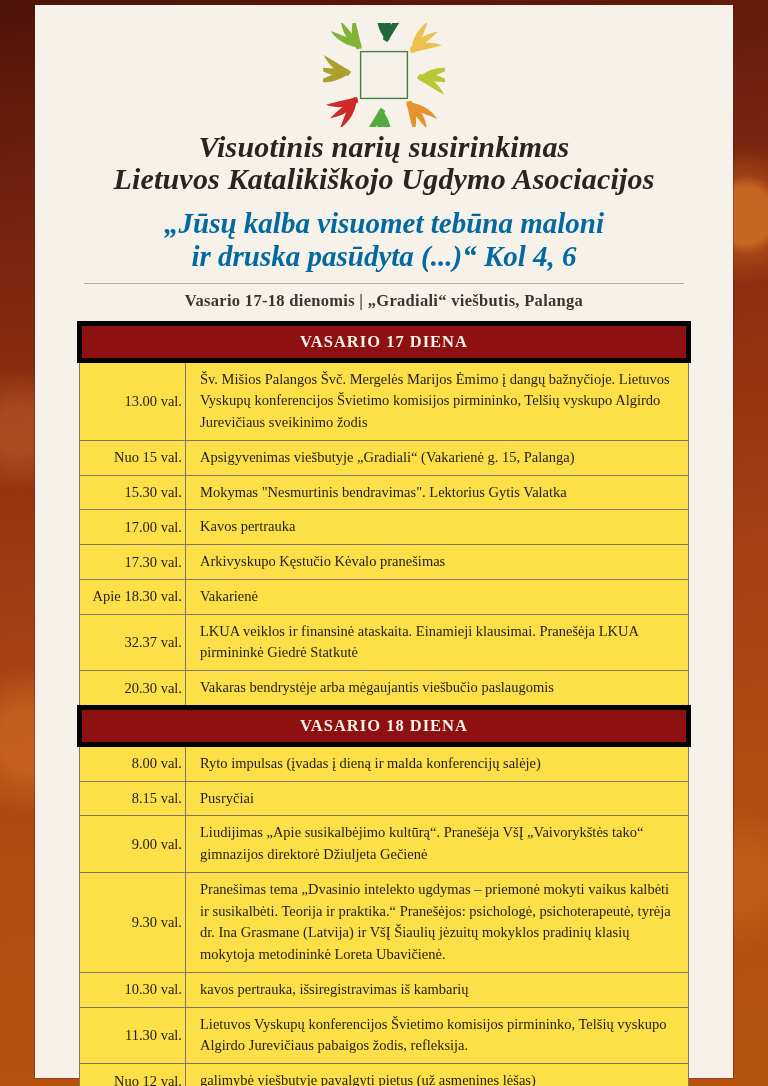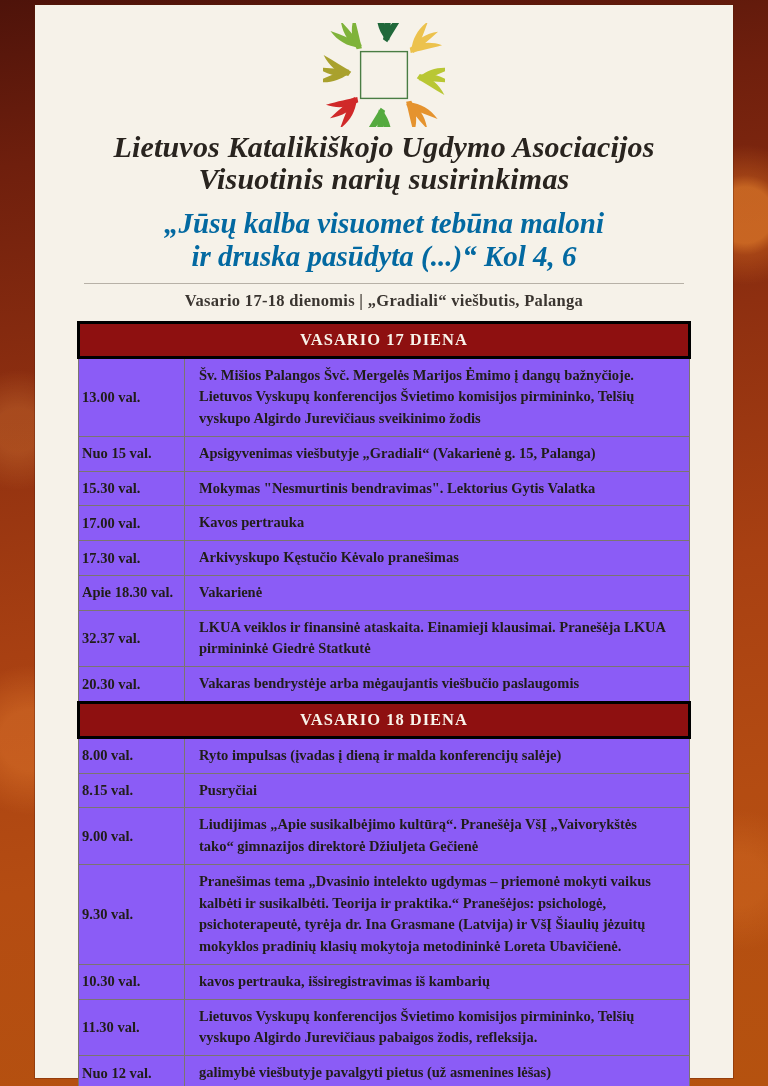--- a/index.html
+++ b/index.html
@@ -66,32 +66,32 @@
   }
   table.schedule col.c-time { width: 106px; }
   th.day-band {
     background: #8e1010;
     color: #f8f3ea;
     font-size: 16.5px;
     font-weight: 700;
     letter-spacing: 1px;
     text-align: center;
     padding: 6px 4px;
-    border: 3px solid #000000;
+    border: 5px solid #000000;
   }
   td {
     border: 1px solid #7b7570;
-    font-weight: 700;
+    font-weight: 400;
     color: #201d19;
     vertical-align: middle;
-    background: #8b5cf6;
+    background: #fde047;
   }
   td.time {
     font-size: 14.5px;
-    text-align: left;
+    text-align: right;
     padding: 6px 3px;
   }
   td.activity {
     font-size: 14.5px;
     line-height: 1.5;
     padding: 6px 14px;
   }
 </style>
 </head>
 <body>
@@ -112,22 +112,22 @@
     <use href="#cluster" fill="#ecc24d" transform="translate(60,60) rotate(45)  translate(0,-46)"></use>
     <use href="#cluster" fill="#b9c734" transform="translate(60,60) rotate(90)  translate(0,-44)"></use>
     <use href="#cluster" fill="#e5932e" transform="translate(60,60) rotate(135) translate(0,-46)"></use>
     <use href="#cluster" fill="#55aa3f" transform="translate(60,60) rotate(180) translate(0,-44)"></use>
     <use href="#cluster" fill="#d02929" transform="translate(60,60) rotate(225) translate(0,-46)"></use>
     <use href="#cluster" fill="#a9a12d" transform="translate(60,60) rotate(270) translate(0,-44)"></use>
     <use href="#cluster" fill="#7fb33a" transform="translate(60,60) rotate(315) translate(0,-46)"></use>
   </svg>
 
   <div class="title">
+    <div>Visuotinis narių susirinkimas</div>
     <div>Lietuvos Katalikiškojo Ugdymo Asociacijos</div>
-    <div>Visuotinis narių susirinkimas</div>
   </div>
 
   <div class="quote">
     <div>„Jūsų kalba visuomet tebūna maloni</div>
     <div>ir druska pasūdyta (...)“ Kol 4, 6</div>
   </div>
 
   <hr class="separator">
 
   <div class="event-info">Vasario 17-18 dienomis | „Gradiali“ viešbutis, Palanga</div>

